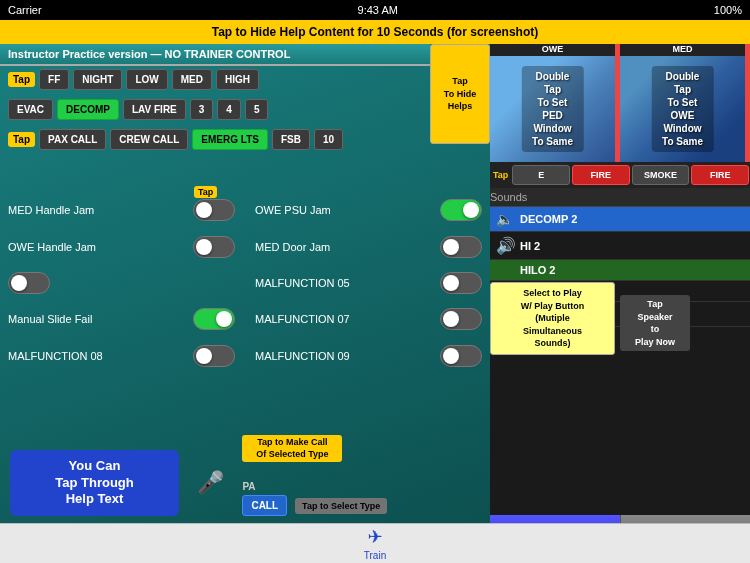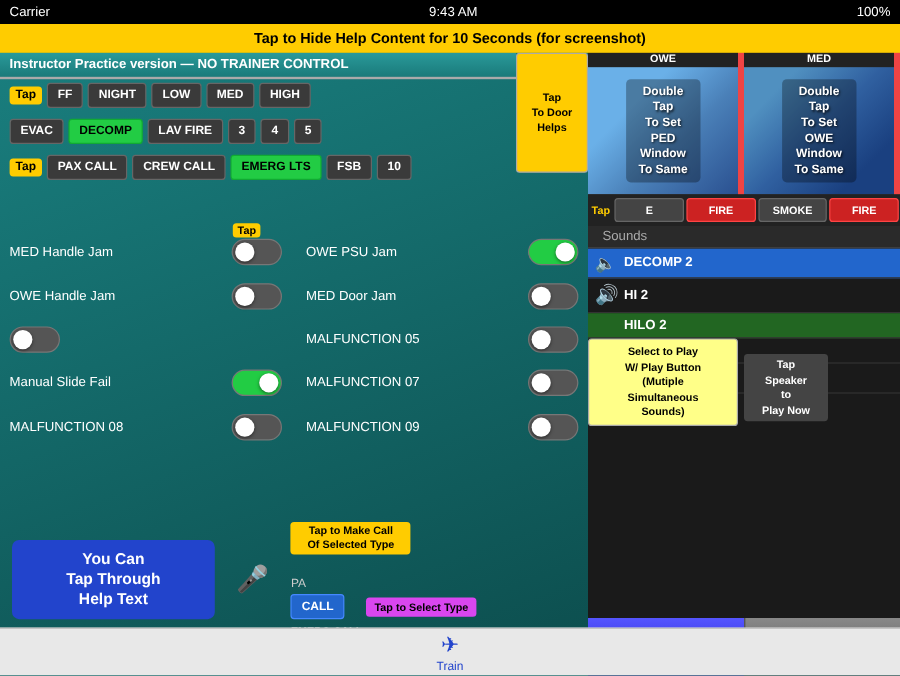--- a/index.html
+++ b/index.html
@@ -175,21 +175,21 @@
       top: 188px; left: 490px; right: 0;
       bottom: 48px;
       background: #1a1a1a;
       display: flex;
       flex-direction: column;
     }
     #sounds-header {
       background: #2a2a2a;
       color: #aaa;
       font-size: 11px;
-      padding: 3px 12px;
+      padding: 3px 0;
       border-bottom: 1px solid #444;
     }
     #sounds-list {
       flex: 1;
       overflow-y: auto;
       position: relative;
     }
     .sound-item {
       display: flex;
       align-items: center;
@@ -440,21 +440,21 @@
 <div id="left-panel"></div>
 
 <div id="right-panel"></div>
 
 <div id="swipe-banner">
   <span>Swipe to browse, Tap to Set</span>
 </div>
 
 <div style="position:absolute;top:44px;left:430px;width:60px;height:100px;background:#ffcc00;display:flex;flex-direction:column;align-items:center;justify-content:center;font-size:9px;font-weight:bold;color:#000;z-index:80;border:1px solid #aaa;border-radius:3px;cursor:pointer;text-align:center;line-height:1.4;">
   <span>Tap</span>
-  <span>To Door</span>
+  <span>To Hide</span>
   <span>Helps</span>
 </div>
 
 <div style="position:absolute;top:44px;left:0;width:430px;height:22px;background:linear-gradient(180deg,#2a9a9a,#1a7a7a);display:flex;align-items:center;padding:0 8px;color:#fff;font-size:11px;font-weight:bold;border-bottom:2px solid #aaa;z-index:70;">
   <span>Instructor Practice version — NO TRAINER CONTROL</span>
 </div>
 
 <div id="thumbnails">
   <div class="thumb-item">
     <div class="thumb-label">OWE</div>
@@ -607,24 +607,24 @@
 
   <div style="display:flex;flex-direction:column;align-items:center;gap:6px;margin:0 8px;">
     <span style="font-size:22px;color:#aaa;">🎤</span>
   </div>
 
   <div id="pa-section">
     <div style="display:flex;flex-direction:column;align-items:flex-start;gap:3px;">
       <span style="background:#ffcc00;color:#000;font-size:9px;font-weight:bold;padding:2px 5px;border-radius:3px;text-align:center;line-height:1.3;width:100px;">
         Tap to Make Call<br>Of Selected Type
       </span>
-      <span id="pa-label" style="color:#ccc;font-size:10px;font-weight:normal;margin-top:16px;text-align:right;">PA</span>
+      <span id="pa-label" style="color:#ccc;font-size:10px;font-weight:bold;margin-top:16px;text-align:right;">PA</span>
       <div id="pa-call-row">
         <button class="call-btn call-selected">CALL</button>
-        <button style="background:#d946ef;color:#000;font-size:9px;font-weight:bold;padding:3px 7px;border-radius:3px;border:none;cursor:pointer;margin-left:14px;">Tap to Select Type</button>
+        <button style="background:#737373;color:#000;font-size:9px;font-weight:bold;padding:3px 7px;border-radius:3px;border:none;cursor:pointer;margin-left:4px;">Tap to Select Type</button>
       </div>
       <span style="color:#fff;font-size:9px;font-weight:bold;margin-top:2px;">EMERG CALL</span>
     </div>
   </div>
 </div>
 
 <div id="nav-bar">
   <div id="nav-item">
     <span class="nav-icon">✈</span>
     <span class="nav-label">Train</span>

